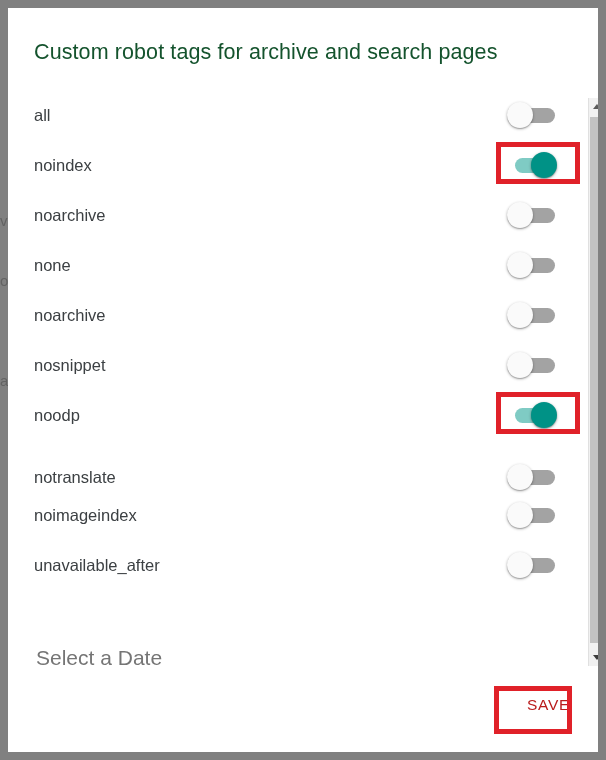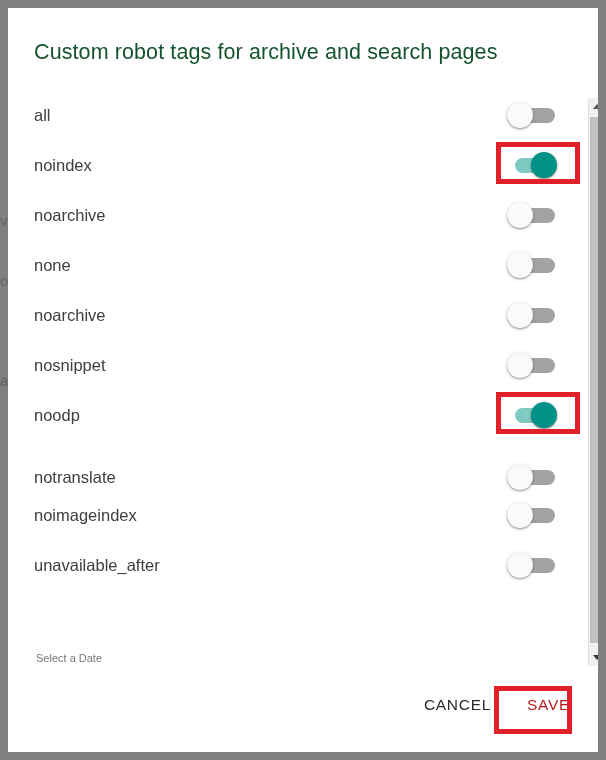--- a/index.html
+++ b/index.html
@@ -128,21 +128,21 @@
     pointer-events: none;
   }
 
   
   .date-field {
     position: absolute;
     left: 26px;
     top: 632px;
     width: 330px;
     height: 34px;
-    font-size: 11px;
+    font-size: 21px;
     color: #9aa0a6;
     line-height: 34px;
     background: transparent;
     border: none;
     outline: none;
     font-family: "Liberation Sans", sans-serif;
   }
 
   
   .actions {
@@ -290,21 +290,20 @@
         <div class="toggle">
           <div class="track"></div>
           <div class="thumb"></div>
         </div>
       </div>
     </div>
 
   <input class="date-field" type="text" placeholder="Select a Date" style="">
 
   <div class="actions">
-    <button class="btn btn-cancel">CANCEL</button>
     <button class="btn btn-save">SAVE</button>
   </div>
 
   <div class="scrollbar">
     <div class="sb-btn up">
       <span class="sb-arrow"></span>
     </div>
     <div class="sb-thumb"></div>
     <div class="sb-btn down">
       <span class="sb-arrow"></span>

